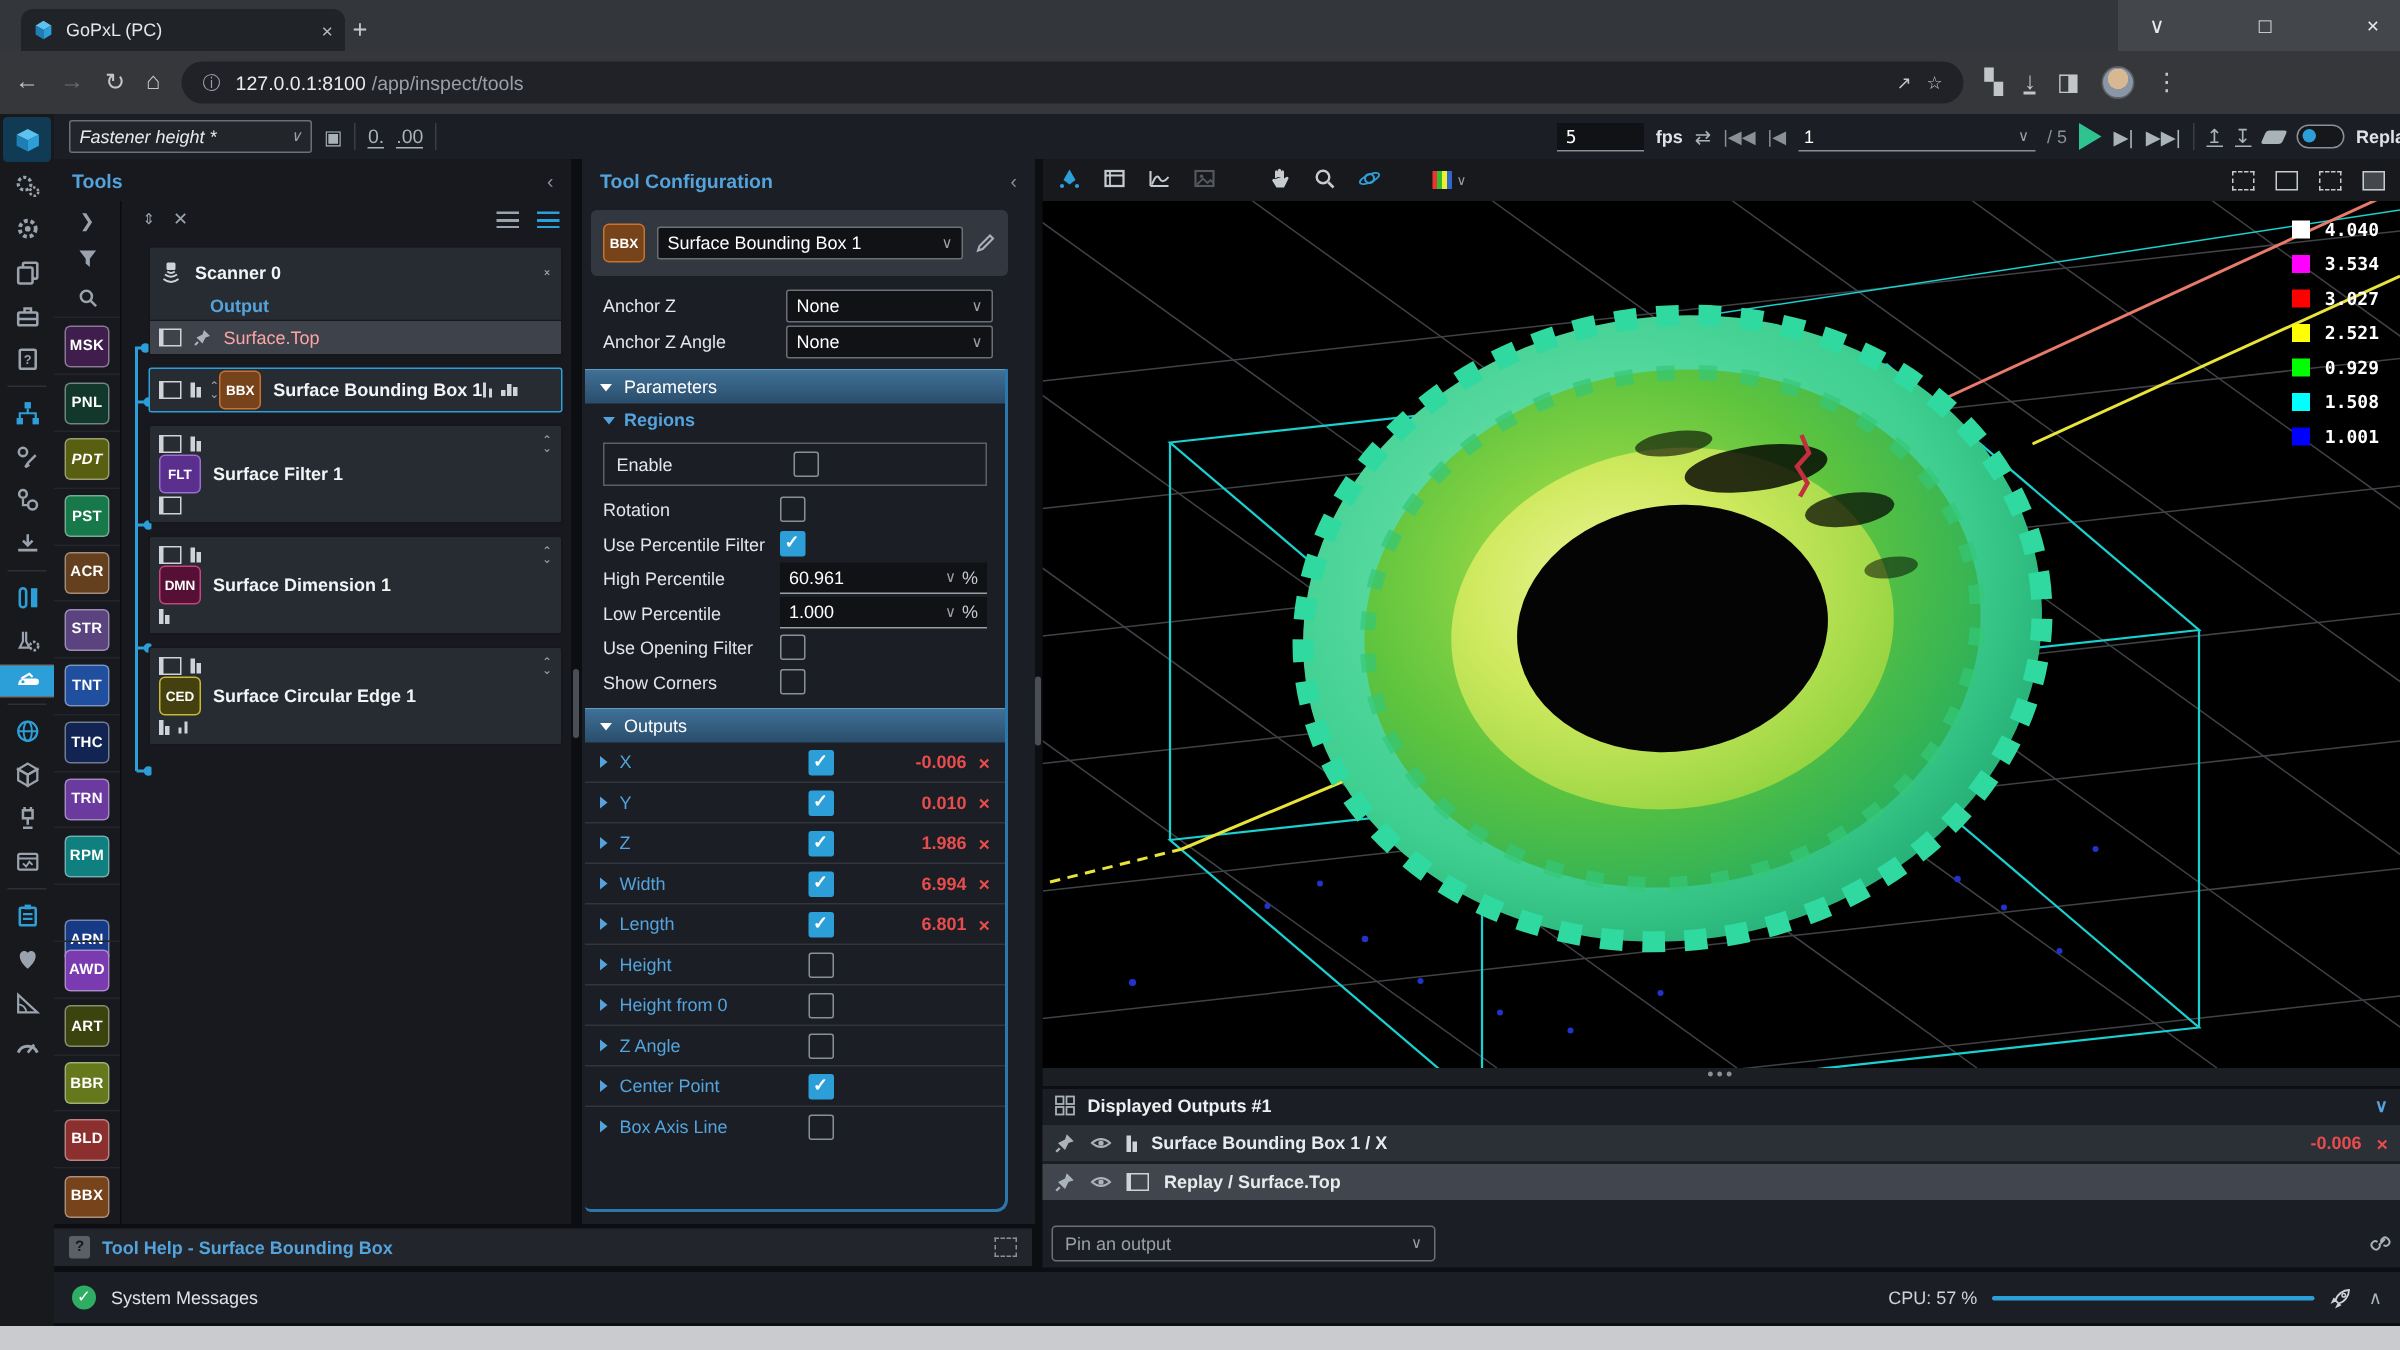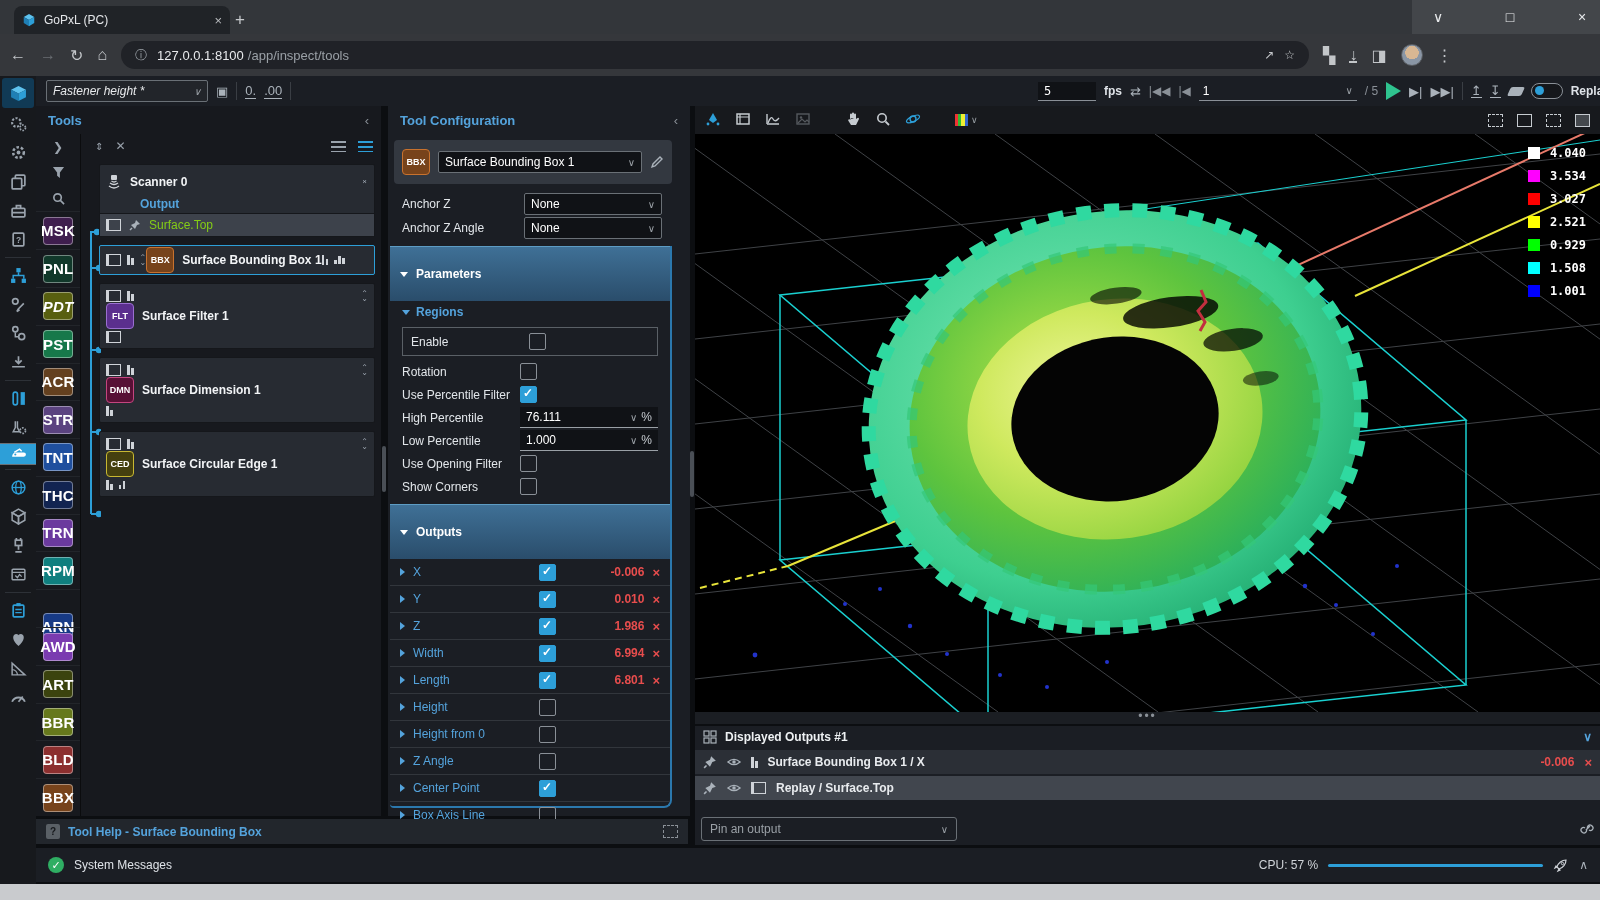--- a/index.html
+++ b/index.html
@@ -45,55 +45,55 @@
   .rtile svg{width:17px;height:17px;}
   .rtile.blue{color:#2d9fd8;}
   .rtile.logo{height:30px;background:#113a55;border-radius:3px;}
   .rtile.sel{background:#2d9fd8;color:#fff;border-radius:2px;}
   .rsep{width:26px;height:1px;background:#2d3137;margin:2px 0;}
   
   .panel{background:#17191e;}
   .phead{height:28px;display:flex;align-items:center;padding:0 12px;color:#54a3dc;font-weight:bold;font-size:13px;}
   .phead .coll{margin-left:auto;color:#8a9097;font-weight:normal;font-size:13px;}
   .sectionbar{height:22px;background:linear-gradient(#3f7096,#2a4d6b);border-top:1px solid #5d9cc4;
-              display:flex;align-items:center;gap:8px;padding:16px 10px;color:#fff;font-weight:bold;}
+              display:flex;align-items:center;gap:8px;padding:0 10px;color:#fff;font-weight:normal;}
   .tri-d{width:0;height:0;border-top:5px solid #fff;border-left:4px solid transparent;border-right:4px solid transparent;}
   .tri-r{width:0;height:0;border-left:5px solid #54a3dc;border-top:4px solid transparent;border-bottom:4px solid transparent;}
   .cb{width:15px;height:15px;border:1px solid #8a9097;border-radius:2px;background:transparent;position:relative;flex:none;}
   .cb.on{background:#2d9fd8;border-color:#2d9fd8;}
   .cb.on::after{content:"✓";position:absolute;left:2px;top:-1px;color:#fff;font-size:12px;font-weight:bold;}
   .sel{height:20px;background:#101216;border:1px solid #6a7076;border-radius:2px;display:flex;align-items:center;padding:0 6px;color:#fff;}
   .sel .cv{margin-left:auto;color:#9aa0a6;font-size:10px;}
   .usel{height:20px;background:#101216;border-bottom:1px solid #9aa0a6;display:flex;align-items:center;padding:0 6px;color:#fff;}
   .usel .cv{margin-left:auto;color:#9aa0a6;font-size:10px;}
   
   .toolspanel{left:36px;top:106px;width:345px;height:710px;}
   .shelf{position:absolute;left:0;top:28px;width:44px;height:682px;border-right:1px solid #0b0c0e;display:flex;flex-direction:column;align-items:center;}
   .shcell{width:44px;height:37px;display:flex;align-items:center;justify-content:center;border-top:1px solid #22252a;}
   .shtop{width:44px;height:26px;display:flex;align-items:center;justify-content:center;color:#9aa3ad;}
   .badge{width:28px;height:26px;border-radius:4px;border:1px solid rgba(255,255,255,.4);color:#fff;
-         font-size:15px;font-weight:bold;display:flex;align-items:center;justify-content:center;letter-spacing:.2px;}
+         font-size:10px;font-weight:bold;display:flex;align-items:center;justify-content:center;letter-spacing:.2px;}
   .tree{position:absolute;left:45px;top:28px;width:300px;height:682px;}
   .treectl{height:24px;display:flex;align-items:center;gap:12px;padding:0 8px 0 14px;color:#9aa3ad;}
   .hamb{width:15px;height:11px;background:repeating-linear-gradient(#9aa3ad 0 2px,transparent 2px 5px);margin-left:auto;}
   .hamb.blue{background:repeating-linear-gradient(#2d9fd8 0 2px,transparent 2px 5px);margin-left:0;}
   .card{margin:0 6px 8px 18px;background:#272b32;border:1px solid #15171b;border-radius:2px;position:relative;padding:4px 6px;}
   .card.sel{border-color:#2d9fd8;}
   .card .hdr{display:flex;align-items:center;gap:8px;height:26px;}
   .card .name{font-weight:bold;color:#f2f4f6;}
   .tbadge{width:26px;height:24px;border-radius:4px;border:1px solid;color:#fff;font-size:9px;font-weight:bold;
           display:flex;align-items:center;justify-content:center;flex:none;}
   .miniline{height:15px;display:flex;align-items:center;gap:6px;color:#b9c0c7;}
   .mbars{display:inline-flex;gap:1.5px;align-items:flex-end;}
   .mbars i{width:2.5px;background:#cfd3d8;display:block;}
   .msurf{width:11px;height:10px;border:1.5px solid #cfd3d8;border-left-width:3px;}
   .unfold{margin-left:auto;color:#9aa3ad;font-size:8px;line-height:5px;text-align:center;}
   .outlabel{color:#54a3dc;font-weight:bold;margin:2px 0 2px 34px;}
   .sfrow{height:22px;background:#3d424b;display:flex;align-items:center;gap:8px;padding:0 6px;margin:0 -6px -4px;border-top:1px solid #15171b;}
-  .sfrow .nm{color:#84cc16;}
+  .sfrow .nm{color:#fca5a5;}
   
   .configpanel{left:388px;top:106px;width:302px;height:710px;background:#1b1e24;}
   .selcard{position:absolute;left:6px;top:34px;width:278px;height:44px;background:#333840;border-radius:4px;
            display:flex;align-items:center;gap:8px;padding:0 8px;box-sizing:border-box;}
   .cfgrow{display:flex;align-items:center;height:24px;padding:0 14px;}
   .cfgrow .lbl{width:122px;color:#e2e6ea;}
   .cfgscroll{position:absolute;left:2px;top:140px;width:282px;height:562px;border-right:2px solid #2b78ad;
              border-bottom:2px solid #2b78ad;border-radius:0 0 8px 4px;box-sizing:border-box;}
   .prow{display:flex;align-items:center;height:23px;padding:0 12px;}
   .prow .lbl{width:118px;color:#e2e6ea;}
@@ -597,21 +597,21 @@
         <span class="lbl">Rotation</span>
         <span class="cb"></span>
       </div>
     <div class="prow">
         <span class="lbl">Use Percentile Filter</span>
         <span class="cb on"></span>
       </div>
     <div class="prow">
         <span class="lbl">High Percentile</span>
       <div class="usel" style="flex:1">
-          <span>76.111</span>
+          <span>60.961</span>
           <span class="cv">∨</span>
           <span style="color:#c6cbd0;margin-left:4px;">%</span>
         </div>
       </div>
     <div class="prow">
         <span class="lbl">Low Percentile</span>
       <div class="usel" style="flex:1">
           <span>1.000</span>
           <span class="cv">∨</span>
           <span style="color:#c6cbd0;margin-left:4px;">%</span>

